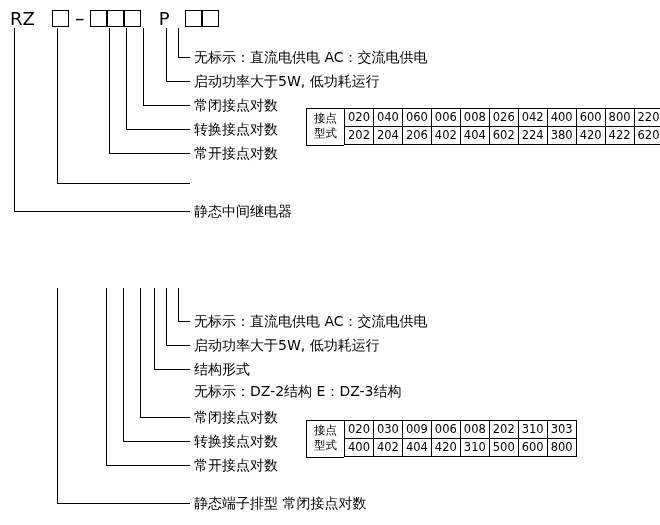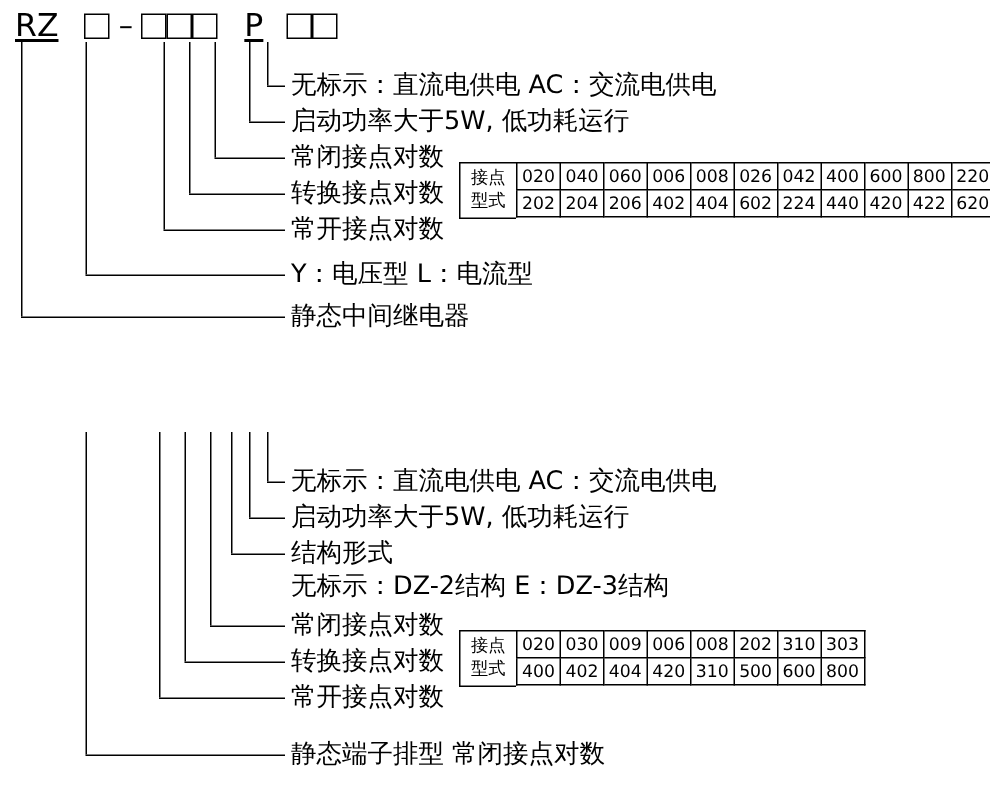--- a/index.html
+++ b/index.html
@@ -34,39 +34,38 @@
     display: inline-block;
     border: 1px solid #000;
     width: 17px;
     height: 17px;
     vertical-align: middle;
     box-sizing: border-box;
   }
   .code-letters {
     display: inline-block;
     vertical-align: middle;
-    font-size: 21px;
+    font-size: 18px;
     line-height: 19px;
-    text-decoration: underline;
   }
   .dash {
     display: inline-block;
     vertical-align: middle;
     font-size: 19px;
     line-height: 19px;
   }
 
   
   .vline { position: absolute; width: 1px; background: #000; }
   .hline { position: absolute; height: 1px; background: #000; }
 
   
   .label {
     position: absolute;
-    font-size: 17px;
+    font-size: 14px;
     white-space: nowrap;
     line-height: 14px;
   }
 
   
   table.contact-table {
     position: absolute;
     border-collapse: collapse;
     font-size: 11.5px;
     background: #fff;
@@ -126,21 +125,20 @@
   <div class="hline" style="left:57px; top:183px; width:133px;"></div>
 
   <div class="vline" style="left:14px; top:28px; height:183px;"></div>
   <div class="hline" style="left:14px; top:211px; width:176px;"></div>
 
   <div class="label" style="left:194px; top:50px;">无标示：直流电供电   AC：交流电供电</div>
   <div class="label" style="left:194px; top:74px;">启动功率大于5W, 低功耗运行</div>
   <div class="label" style="left:194px; top:98px;">常闭接点对数</div>
   <div class="label" style="left:194px; top:122px;">转换接点对数</div>
   <div class="label" style="left:194px; top:146px;">常开接点对数</div>
-  <div class="label" style="left:194px; top:176px;">Y：电压型   L：电流型</div>
   <div class="label" style="left:194px; top:204px;">静态中间继电器</div>
 
   <div class="hdr-cell" style="left:306px; top:108px; width:38px; height:38px; padding-top:2px;">
     <div>接点</div>
     <div>型式</div>
   </div>
   <table class="contact-table" style="left:344px; top:108px;">
     <tbody>
       <tr>
         <td>020</td>
@@ -156,21 +154,21 @@
         <td>220</td>
       </tr>
       <tr>
         <td>202</td>
         <td>204</td>
         <td>206</td>
         <td>402</td>
         <td>404</td>
         <td>602</td>
         <td>224</td>
-        <td>440</td>
+        <td>380</td>
         <td>420</td>
         <td>422</td>
         <td>620</td>
       </tr>
     </tbody>
   </table>
 
 
   <div class="vline" style="left:178px; top:288px; height:33px;"></div>
   <div class="hline" style="left:178px; top:321px; width:12px;"></div>

